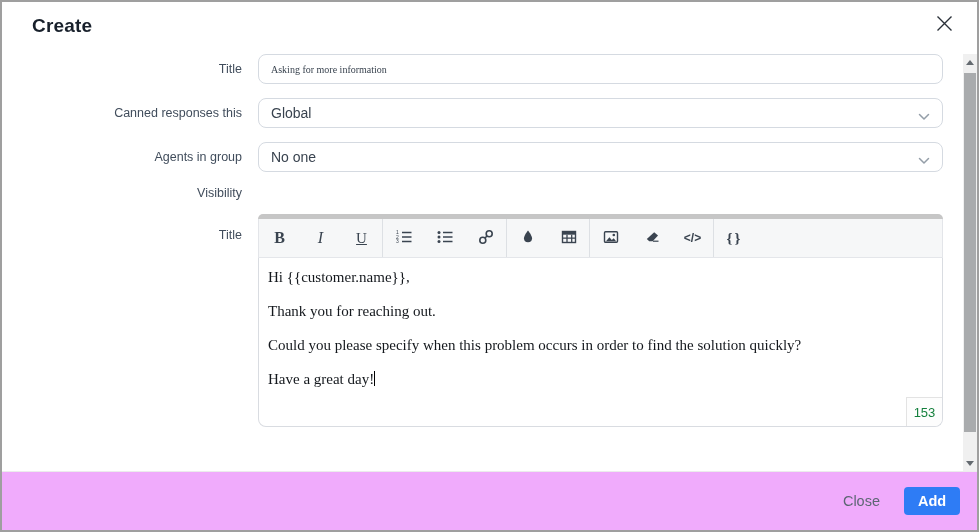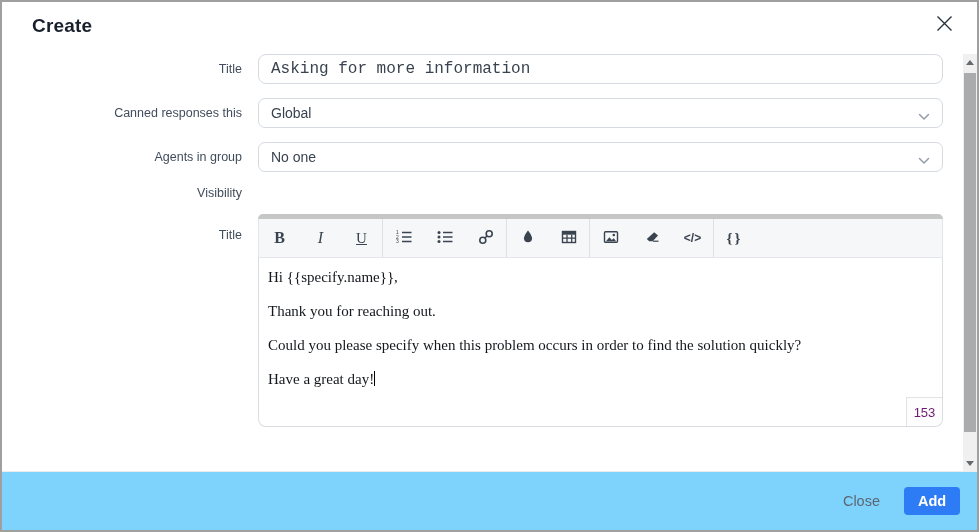--- a/index.html
+++ b/index.html
@@ -36,24 +36,24 @@
   .row.top .lbl { padding-top: 14px; }
   .ctl {
     flex: 1; height: 30px;
     border: 1px solid #d5dae1; border-radius: 8px;
     display: flex; align-items: center;
     padding: 0 12px; font-size: 14px; color: #39434f;
     background: #fff; position: relative;
   }
   .ctl input {
     border: none; outline: none; width: 100%;
-    font-size: 16px; color: #39434f; font-family: Liberation Mono, monospace;
+    font-size: 10px; color: #39434f; font-family: Liberation Serif, serif;
     background: transparent;
   }
-  .select { cursor: pointer; border-radius: 7px; }
+  .select { cursor: pointer; }
   .chev { position: absolute; right: 12px; top: 9px; }
 
   
   .editor { flex: 1; position: relative; }
   .grip { height: 5px; background: #c6c6c6; border-radius: 8px 8px 0 0; }
   .toolbar {
     height: 39px; background: #f6f7f8;
     border-left: 1px solid #e3e5e9; border-right: 1px solid #e3e5e9;
     border-bottom: 1px solid #e4e6ea;
     display: flex; align-items: stretch;
@@ -81,21 +81,21 @@
     font-family: "Liberation Serif", serif;
     font-size: 15px; color: #14181d; margin: 0 0 17px;
   }
   .caret { display: inline-block; width: 1px; height: 15px; background: #000; vertical-align: -2px; }
   .char-count {
     position: absolute; right: 1px; bottom: 1px;
     width: 36px; height: 29px;
     border-top: 1px solid #e3e3e3; border-left: 1px solid #e3e3e3;
     border-radius: 0 0 8px 0; background: #fdfdfd;
     display: flex; align-items: center; justify-content: center;
-    font-size: 13px; color: #701a75;
+    font-size: 13px; color: #15803d;
   }
 
   
   .scrollbar {
     position: absolute; top: 52px; right: 0;
     width: 14px; height: 417px; background: #f0f0f0;
   }
   .sb-btn {
     position: absolute; left: 0; width: 14px; height: 16px;
     display: flex; align-items: center; justify-content: center; cursor: pointer;
@@ -105,21 +105,21 @@
   .tri-up { width:0; height:0; border-left:4px solid transparent; border-right:4px solid transparent; border-bottom:5px solid #646a70; }
   .tri-down { width:0; height:0; border-left:4px solid transparent; border-right:4px solid transparent; border-top:5px solid #646a70; }
   .sb-thumb {
     position: absolute; top: 19px; left: 1px;
     width: 12px; height: 359px; background: #a9abad; cursor: pointer;
   }
 
   
   .footer {
     position: absolute; left: 0; right: 0; bottom: 0; height: 59px;
-    border-top: 1px solid #ececec; background: #7dd3fc;
+    border-top: 1px solid #ececec; background: #f0abfc;
     display: flex; align-items: center; justify-content: flex-end;
     padding-right: 17px; gap: 24px;
   }
   .btn-close {
     background: none; border: none; cursor: pointer;
     font-size: 14.5px; color: #5c6673; font-family: "Liberation Sans", sans-serif;
   }
   .btn-add {
     border: none; cursor: pointer;
     width: 56px; height: 28px; border-radius: 4px;
@@ -280,21 +280,21 @@
             </button>
 
           <span class="tb-sep"></span>
 
           <button class="tb-btn">
               <span class="glyph-braces">{}</span>
             </button>
         </div>
 
         <div class="editor-body">
-          <p>Hi {{specify.name}},</p>
+          <p>Hi {{customer.name}},</p>
           <p>Thank you for reaching out.</p>
           <p>Could you please specify when this problem occurs in order to find the solution quickly?</p>
           <p><span>Have a great day!</span><span class="caret"></span></p>
         </div>
 
         <div class="char-count">153</div>
       </div>
     </div>
 
   </div>

